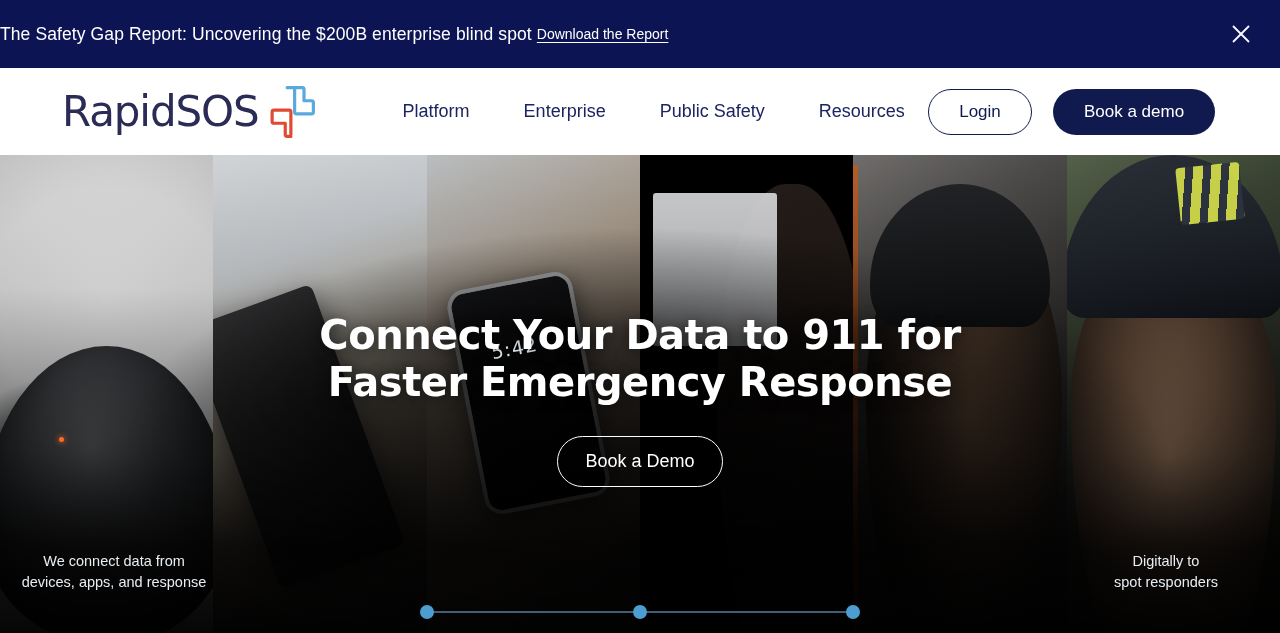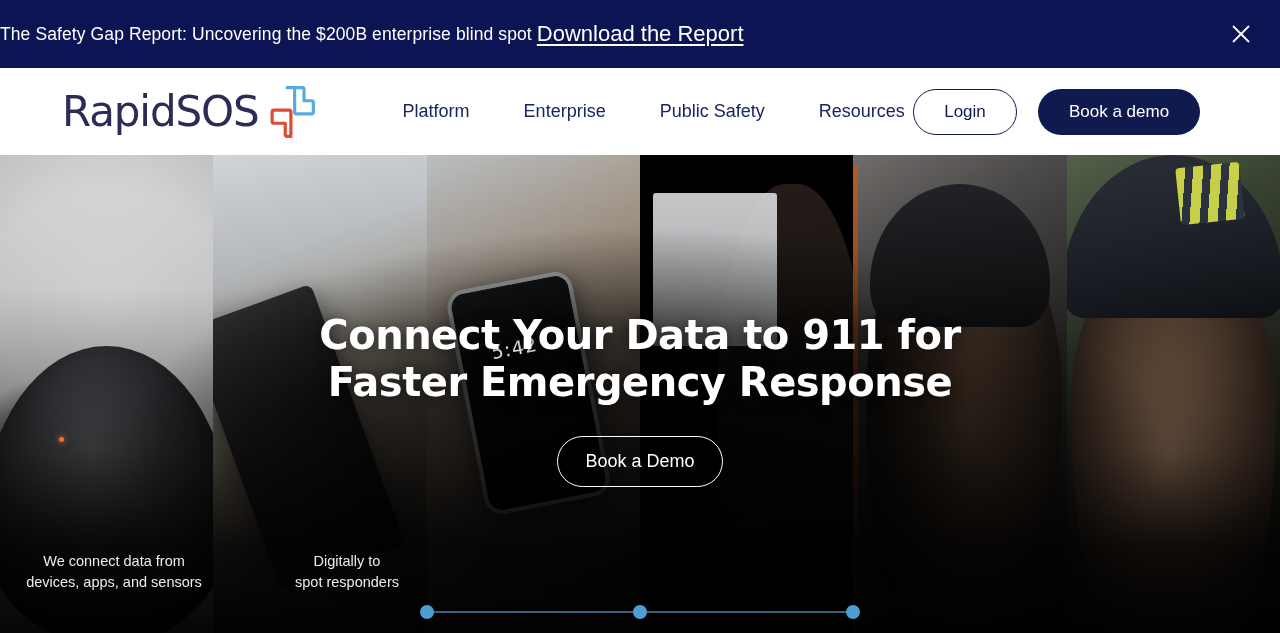--- a/index.html
+++ b/index.html
@@ -23,21 +23,21 @@
     justify-content: flex-start;
   }
   .announce-text {
     color: #ffffff;
     font-size: 17.5px;
     letter-spacing: .1px;
     white-space: nowrap;
   }
   .announce-link {
     color: #ffffff;
-    font-size: 22px;
+    font-size: 14px;
     text-decoration: underline;
     text-underline-offset: 3px;
     margin-left: 5px;
     cursor: pointer;
   }
   .announce-close {
     position: absolute;
     right: 22px;
     top: 50%;
     transform: translateY(-50%);
@@ -83,21 +83,21 @@
   .nav a {
     color: #1b2460;
     font-size: 18px;
     text-decoration: none;
     white-space: nowrap;
     cursor: pointer;
   }
 
   .header-actions {
     position: absolute;
-    right: 80px;
+    right: 65px;
     top: 50%;
     transform: translateY(-50%);
     display: flex;
     align-items: center;
     gap: 21px;
   }
   .btn-login {
     width: 104px;
     height: 46px;
     border: 1.6px solid #111a4f;
@@ -262,21 +262,21 @@
   
   .steps {
     position: absolute;
     left: 0; right: 0;
     bottom: 14px;
     z-index: 6;
     width: 1280px;
   }
   .steps-labels {
     display: flex;
-    justify-content: flex-start;
+    justify-content: space-between;
     align-items: flex-start;
     gap: 0;
     position: relative;
     height: 46px;
   }
   .step {
     width: 228px;
     text-align: center;
     color: #e8edf2;
     font-size: 14.5px;
@@ -387,21 +387,21 @@
       <span>Connect Your Data to 911 for</span><br>
       <span>Faster Emergency Response</span>
     </h1>
     <button class="hero-cta">Book a Demo</button>
   </div>
 
   <div class="steps">
     <div class="steps-labels">
       <div class="step s1">
         <div>We connect data from</div>
-        <div>devices, apps, and sensors</div>
+        <div>devices, apps, and response</div>
       </div>
       <div class="step s2">
         <div>Digitally to</div>
         <div>spot responders</div>
       </div>
     </div>
     <div class="steps-track">
       <div class="track-line"></div>
       <div class="track-dot d1"></div>
       <div class="track-dot d2"></div>

